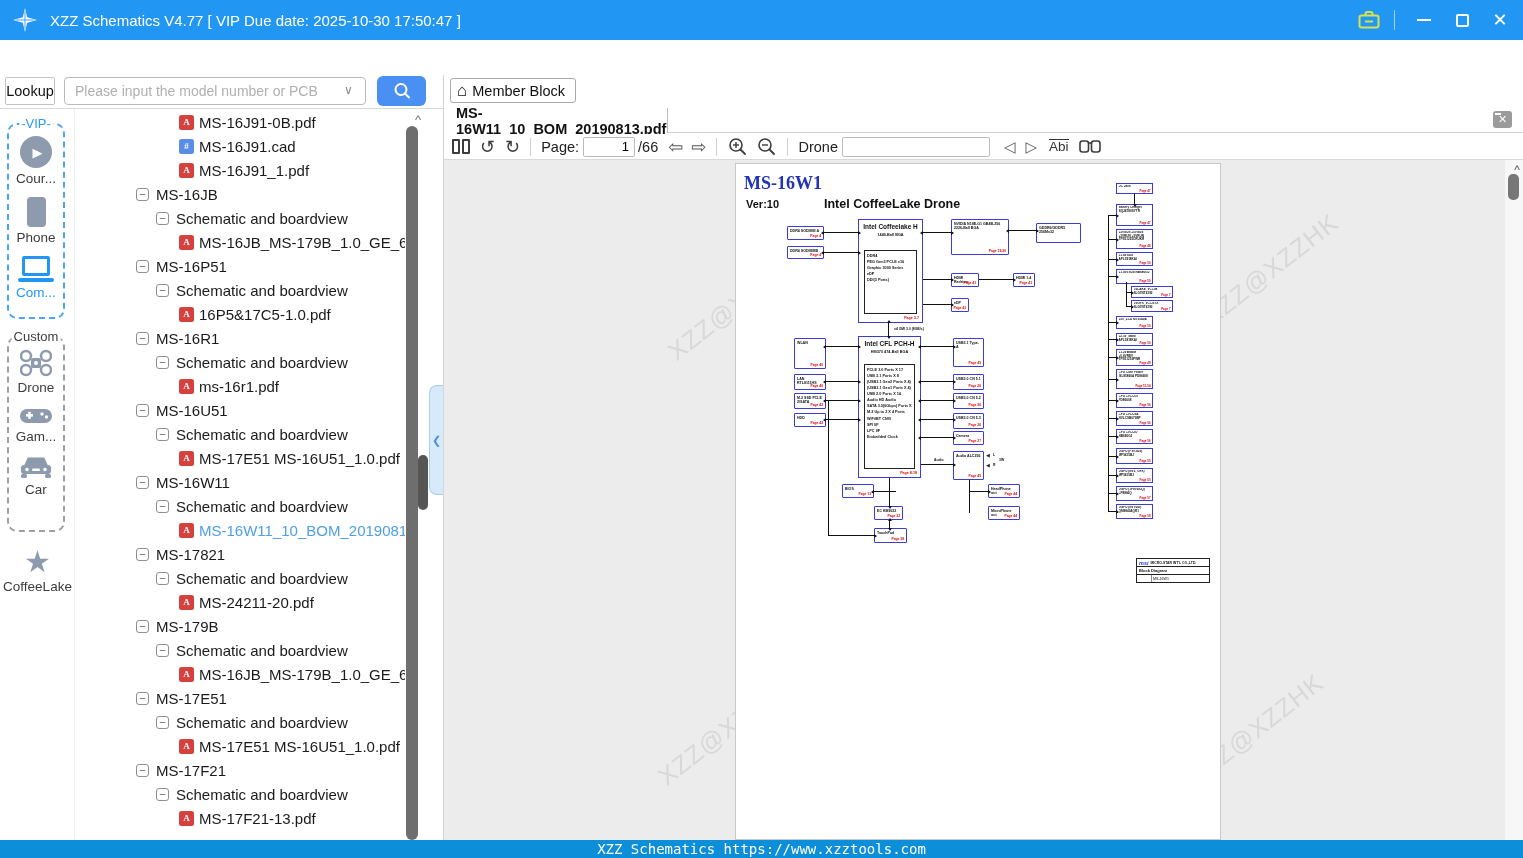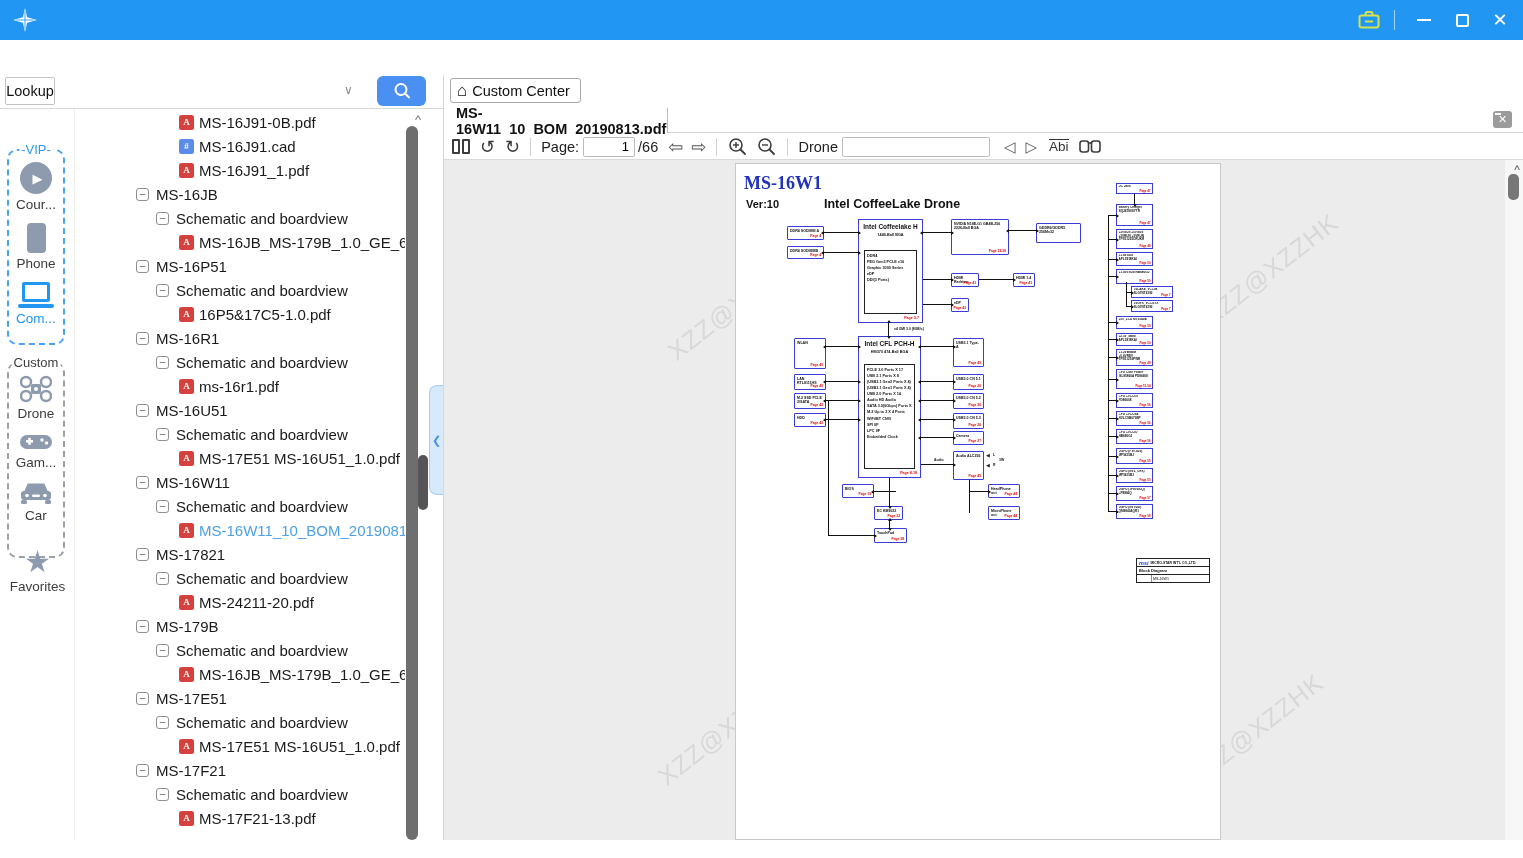--- a/index.html
+++ b/index.html
@@ -28,21 +28,21 @@
   .model-input { position:absolute; left:64px; top:4px; width:302px; height:28px; border:1px solid #b9b9b9; border-radius:4px; font-size:14px; color:#333; padding:0 26px 0 10px; outline:none; font-family:"Liberation Sans",sans-serif; }
   .model-input::placeholder { color:#b0b0b0; }
   .input-caret { position:absolute; left:344px; top:10px; font-size:12px; color:#8a8a8a; }
   .search-btn { position:absolute; left:377px; top:3px; width:49px; height:30px; background:#4a90f2; border-radius:6px; display:flex; align-items:center; justify-content:center; }
   .panel-vsep { position:absolute; left:443px; top:75px; width:1px; height:765px; background:#d5d5d5; }
   .member-btn { position:absolute; left:450px; top:5px; height:25px; padding:0 10px 0 6px; border:1px solid #a9a9a9; border-radius:3px; display:flex; align-items:center; gap:5px; font-size:14.5px; color:#111; background:#fff; }
   .home-glyph { font-size:17px; line-height:1; color:#111; }
 
   
   .left-icons { position:absolute; left:0; top:109px; width:75px; height:731px; background:#fff; border-right:1px solid #eee; }
-  .side-group { position:absolute; left:7px; width:58px; border-radius:10px;margin-top:26px; }
+  .side-group { position:absolute; left:7px; width:58px; border-radius:10px; }
   .g-vip { top:14px; height:196px; border:2px dashed #4aa3f5; }
   .g-custom { top:227px; height:196px; border:2px dashed #9aa0a6; }
   .group-label { position:absolute; top:-9px; left:50%; transform:translateX(-50%); background:#fff; padding:0 2px; font-size:13px; white-space:nowrap; }
   .g-vip .group-label { color:#2e9bf0; }
   .g-custom .group-label { color:#3c3c3c; }
   .side-item { width:100%; display:flex; flex-direction:column; align-items:center; margin-top:11px; }
   .side-item .lbl { font-size:13.5px; color:#3c3c3c; margin-top:3px; white-space:nowrap; }
   .side-item.active .lbl { color:#2196f3; }
   .play-circle { width:32px; height:32px; border-radius:50%; background:#8e9aae; color:#fff; display:flex; align-items:center; justify-content:center; font-size:13px; padding-left:3px; }
   .phone-shape { width:19px; height:30px; background:#8e9aae; border-radius:4px; }
@@ -132,50 +132,52 @@
 </head>
 <body>
 
 <div id="app">
 
   <div class="titlebar">
     <svg class="app-logo" viewBox="0 0 24 24">
       <path d="M12 1 L14 9.5 L23 12 L14 14.5 L12 23 L10 14.5 L1 12 L10 9.5 Z" fill="#fff"></path>
       <path d="M12 4 L12 20 M4 12 L20 12" stroke="#2196f3" stroke-width="0.8"></path>
     </svg>
+    <span class="title-text">XZZ Schematics V4.77 [ VIP Due date: 2025-10-30 17:50:47 ]</span>
     <div class="win-controls">
       <svg class="briefcase" viewBox="0 0 22 18">
         <rect x="1.5" y="4.5" width="19" height="12" rx="2" fill="none" stroke="#d9e14c" stroke-width="2"></rect>
         <path d="M7.5 4.5 V3 a2 2 0 0 1 2-2 h3 a2 2 0 0 1 2 2 V4.5" fill="none" stroke="#d9e14c" stroke-width="2"></path>
         <rect x="7" y="9.5" width="8" height="2" fill="#d9e14c"></rect>
       </svg>
       <span class="wc-sep"></span>
       <span class="wc-btn wc-min">
           <i></i>
         </span>
       <span class="wc-btn wc-max">
           <i></i>
         </span>
       <span class="wc-btn wc-close">✕</span>
     </div>
   </div>
 
 
   <div class="controls-row">
     <div class="shrink-btn">Lookup</div>
+    <input class="model-input" type="text" placeholder="Please input the model number or PCB" style="">
     <span class="input-caret">∨</span>
     <div class="search-btn">
       <svg width="20" height="20" viewBox="0 0 20 20">
         <circle cx="9" cy="8.5" r="5.5" fill="none" stroke="#fff" stroke-width="2"></circle>
         <line x1="13" y1="12.5" x2="17" y2="16.5" stroke="#fff" stroke-width="2" stroke-linecap="round"></line>
       </svg>
     </div>
     <div class="member-btn">
       <span class="home-glyph">⌂</span>
-      <span>Custom Center</span>
+      <span>Member Block</span>
     </div>
   </div>
   <div class="panel-vsep"></div>
 
   <div class="left-icons">
     <div class="side-group g-vip">
       <span class="group-label">-VIP-</span>
       <div id="vip-items">
           <div class="side-item">
             <div class="play-circle">▶</div>
@@ -227,21 +229,21 @@
               <circle cx="8" cy="14.5" r="1.8" fill="#fff"></circle>
               <circle cx="26" cy="14.5" r="1.8" fill="#fff"></circle>
               <rect x="13" y="13.5" width="8" height="2.4" rx="1.2" fill="#fff"></rect>
             </svg>
             <span class="lbl">Car</span>
           </div>
         </div>
     </div>
     <div class="fav-item">
       <span class="star-glyph">★</span>
-      <span class="lbl">Favorites</span>
+      <span class="lbl">CoffeeLake</span>
     </div>
   </div>
 
   <div class="tree-panel" id="tree-list">
       <div class="tree-row" style="padding-left: 103px;">
         <span class="ficon pdf">A</span>
         <span class="tlabel">MS-16J91-0B.pdf</span>
       </div>
       <div class="tree-row" style="padding-left: 103px;">
         <span class="ficon cad">#</span>
@@ -726,14 +728,17 @@
         <div class="ar" style="left: 92px; top: 237px; width: 1.4px; height: 134px;"></div>
         <div class="ar" style="left: 372px; top: 51px; width: 1.4px; height: 296px;"></div>
         <div class="ar" style="left: 390px; top: 118px; width: 1.4px; height: 24px;"></div>
       </div>
     <div class="viewer-scrollzone">
       <span class="v-up">^</span>
       <div class="v-thumb"></div>
     </div>
   </div>
 
+  <div class="footer">
+    <span>XZZ Schematics https://www.xzztools.com</span>
+  </div>
 
 </div>
 
 </body></html>

